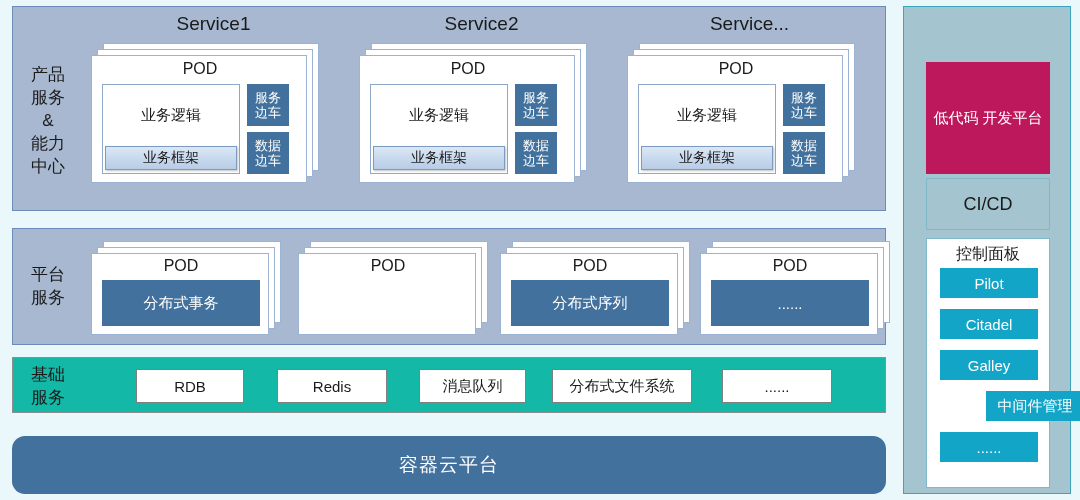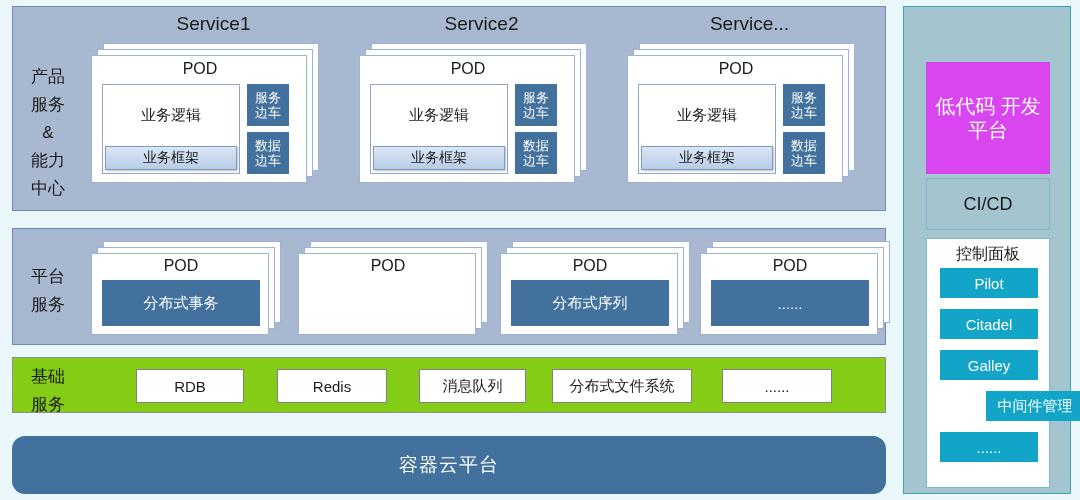--- a/index.html
+++ b/index.html
@@ -28,21 +28,21 @@
   .band {
     position: absolute;
     left: 0;
     box-sizing: border-box;
   }
   .band-blue {
     background: #a7b8d0;
     border: 1px solid #6b8cba;
   }
   .band-gray {
-    background: #84cc16;
+    background: #14b8a6;
     border: 1px solid #8e8e8e;
   }
 
   #band-product { top: 0;   width: 874px; height: 205px; }
   #band-platform{ top: 222px; width: 874px; height: 117px; }
   #band-infra   { top: 351px; width: 874px; height: 56px; }
 
   #band-container {
     position: absolute;
     left: 0; top: 430px;
@@ -55,21 +55,21 @@
     border-radius: 13px;
   }
 
   .row-label {
     position: absolute;
     left: 4px;
     width: 62px;
     text-align: center;
     color: #1a1a1a;
     font-size: 17px;
-    line-height: 28px;
+    line-height: 23px;
     white-space: pre-line;
   }
 
   
   .svc-group {
     position: absolute;
     top: 6px;
     width: 245px; height: 190px;
   }
   .svc-title {
@@ -199,25 +199,25 @@
   .devops-title {
     position: absolute;
     top: 8px; left: 0; right: 0;
     text-align: center;
     font-size: 20px; color: #1a1a1a;
   }
   .lowcode {
     position: absolute;
     left: 22px; top: 55px;
     width: 124px; height: 112px;
-    background: #d946ef;
+    background: #be185d;
     color: #ffffff;
     display: flex; flex-direction: column;
     align-items: center; justify-content: center;
-    font-size: 20px; line-height: 24px;
+    font-size: 15px; line-height: 24px;
     text-align: center;
   }
   .cicd {
     position: absolute;
     left: 22px; top: 171px;
     width: 124px; height: 52px;
     box-sizing: border-box;
     border: 1px solid #7fb8c9;
     background: #a4c4d0;
     display: flex; align-items: center; justify-content: center;

